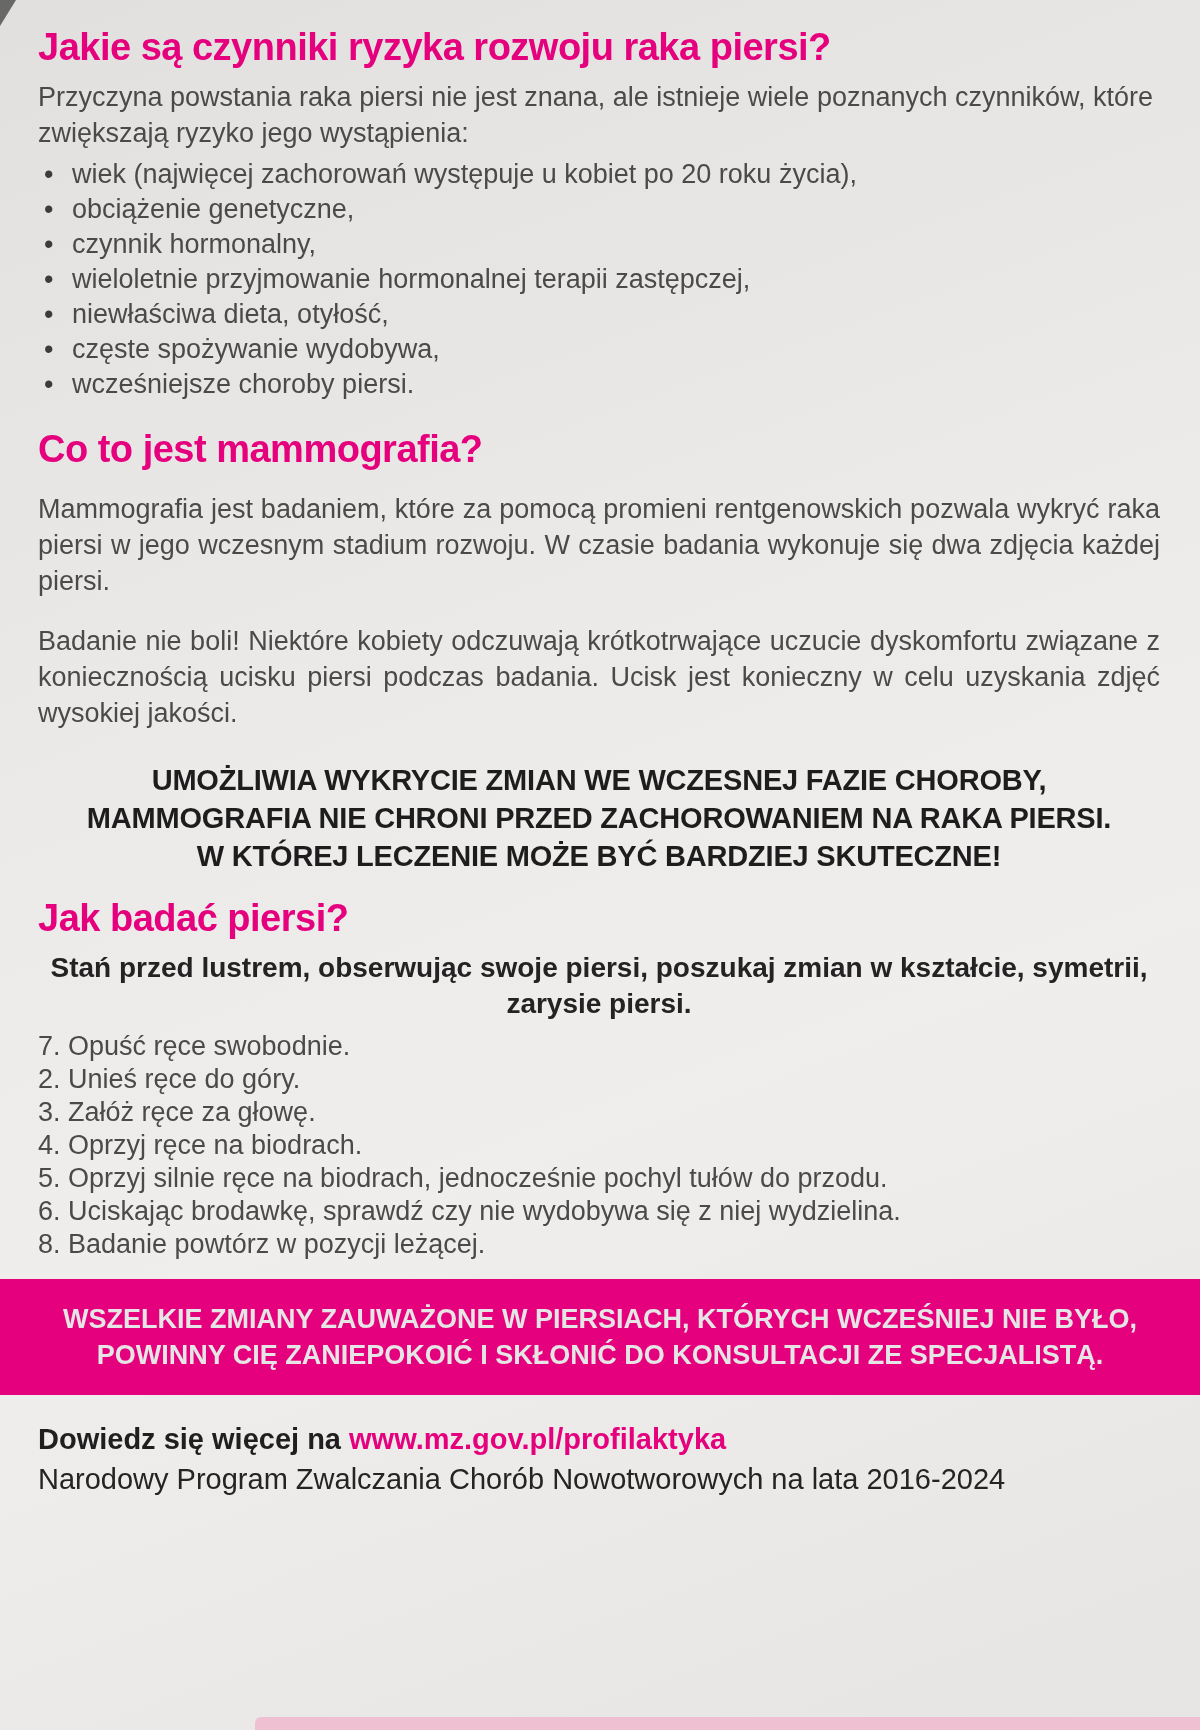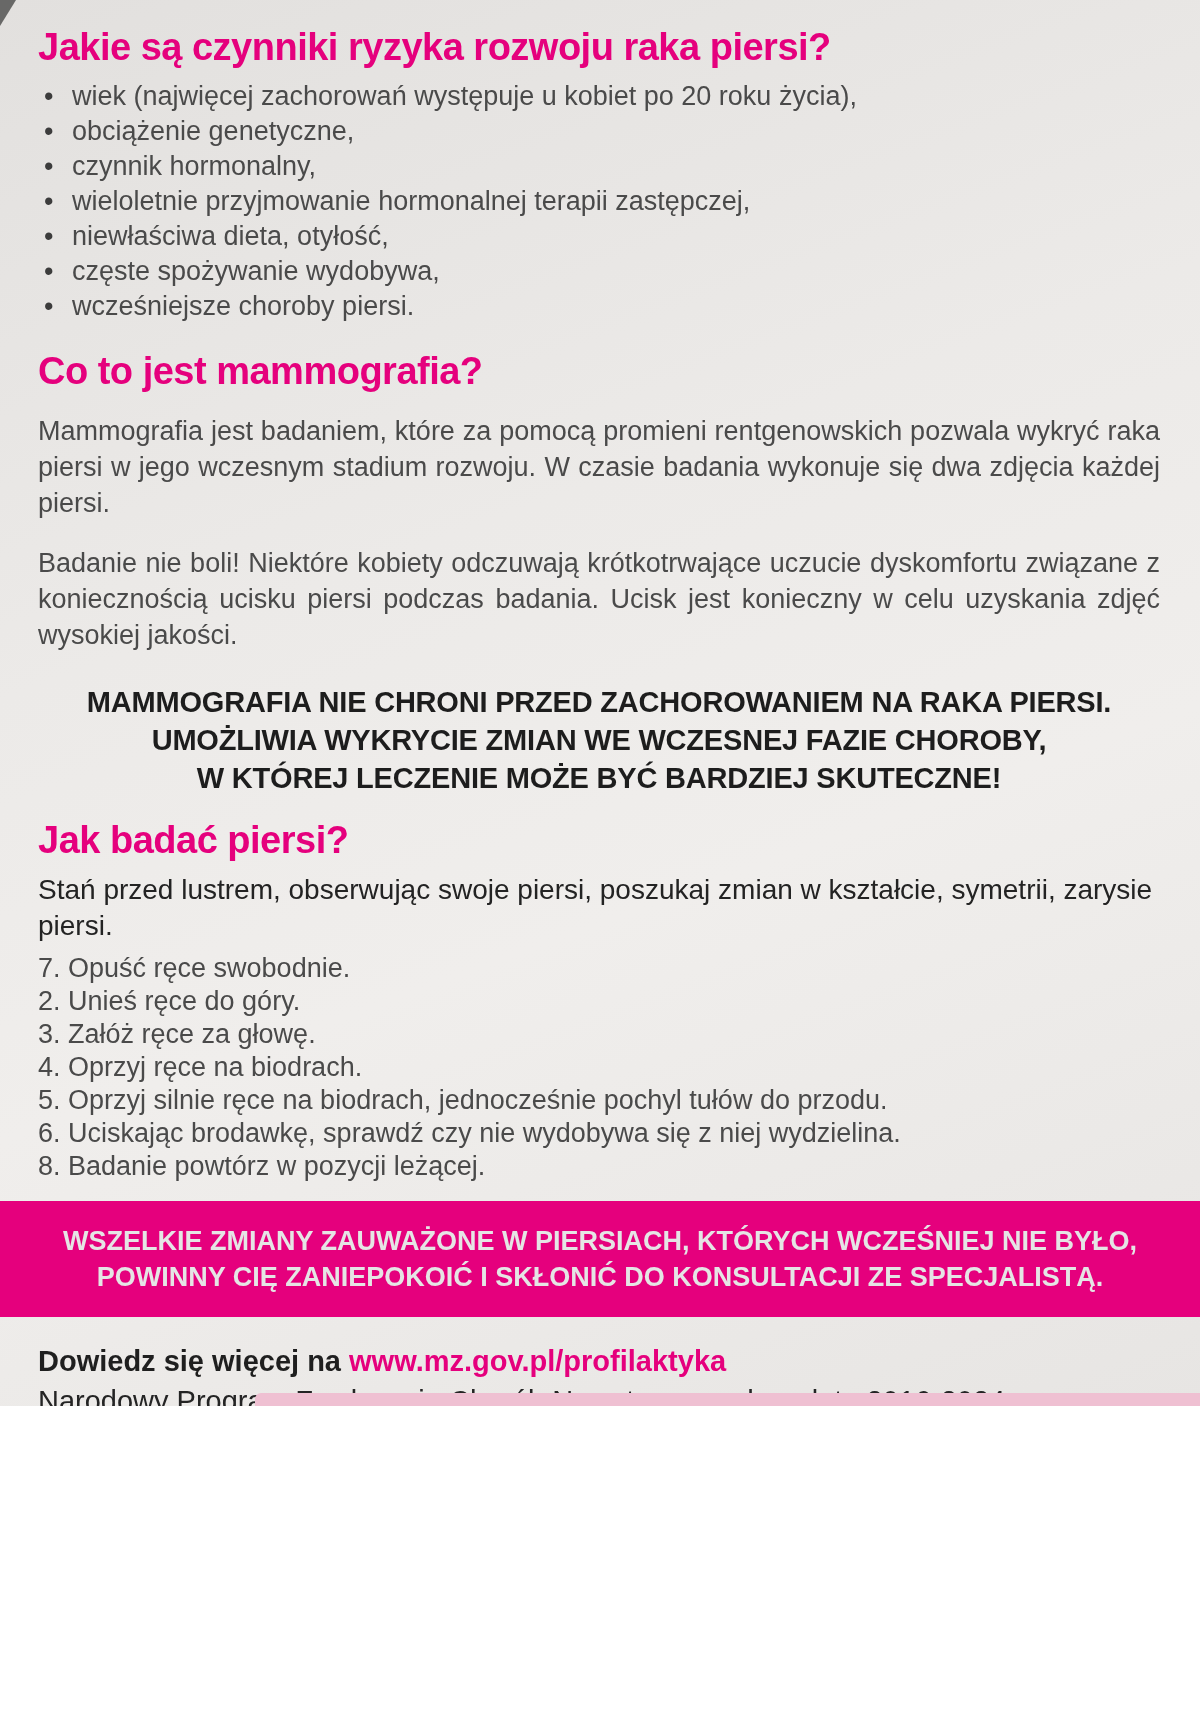--- a/index.html
+++ b/index.html
@@ -1,19 +1,19 @@
 <!DOCTYPE html>
 <html lang="pl"><head>
 <meta charset="utf-8">
 <style>
   html,body{margin:0;padding:0;}
   body{font-family:"Liberation Sans","DejaVu Sans",sans-serif;}
   .page{
     position:relative;
-    width:1200px;height:1406px;
+    width:1200px;height:1730px;
     background:linear-gradient(160deg,#e2e0de 0%,#eceae8 38%,#f0eeec 62%,#e7e5e3 100%);
     overflow:hidden;
     color:#3c3c3c;
   }
   
   .corner-artifact{
     position:absolute;top:0;left:0;
     width:0;height:0;
     border-top:26px solid #4a4a48;
     border-right:16px solid transparent;
@@ -55,23 +55,24 @@
     text-align:center;
     color:#1d1d1d;
     font-weight:700;
     font-size:29px;
     line-height:38px;
     letter-spacing:-0.2px;
   }
   .lead{
     font-size:28px;
     line-height:36px;
-    font-weight:400;
+    font-weight:700;
     color:#232323;
     margin:6px 0 8px 0;
+    text-align:center;
   }
   .step-list{margin-top:2px;}
   .step-row{
     font-size:27px;
     line-height:33px;
     color:#4a4a4a;
     padding-left:38px;
     text-indent:-38px;
   }
   .banner{
@@ -106,20 +107,21 @@
 </head>
 <body>
 
 <div class="page">
   <div class="corner-artifact"></div>
 
   <div class="content">
 
     <section>
       <h2 class="section-title">Jakie są czynniki ryzyka rozwoju raka piersi?</h2>
+      <p class="para">Przyczyna powstania raka piersi nie jest znana, ale istnieje wiele poznanych czynników, które zwiększają ryzyko jego wystąpienia:</p>
       <div class="bullet-list">
         <div class="bullet-row">
           <span class="bullet-dot">•</span>
           <span>wiek (najwięcej zachorowań występuje u kobiet po 20 roku życia),</span>
         </div>
         <div class="bullet-row">
           <span class="bullet-dot">•</span>
           <span>obciążenie genetyczne,</span>
         </div>
         <div class="bullet-row">
@@ -149,22 +151,22 @@
 
     <section>
       <h2 class="section-title">Co to jest mammografia?</h2>
       <div class="gap-sm"></div>
       <p class="para justify">Mammografia jest badaniem, które za pomocą promieni rentgenowskich pozwala wykryć raka piersi w jego wczesnym stadium rozwoju. W czasie badania wykonuje się dwa zdjęcia każdej piersi.</p>
       <div class="gap-md"></div>
       <p class="para justify">Badanie nie boli! Niektóre kobiety odczuwają krótkotrwające uczucie dyskomfortu związane z koniecznością ucisku piersi podczas badania. Ucisk jest konieczny w celu uzyskania zdjęć wysokiej jakości.</p>
     </section>
 
     <div class="callout">
+      <div>UMOŻLIWIA WYKRYCIE ZMIAN WE WCZESNEJ FAZIE CHOROBY,</div>
       <div>MAMMOGRAFIA NIE CHRONI PRZED ZACHOROWANIEM NA RAKA PIERSI.</div>
-      <div>UMOŻLIWIA WYKRYCIE ZMIAN WE WCZESNEJ FAZIE CHOROBY,</div>
       <div>W KTÓREJ LECZENIE MOŻE BYĆ BARDZIEJ SKUTECZNE!</div>
     </div>
 
     <div class="gap-md"></div>
 
     <section>
       <h2 class="section-title">Jak badać piersi?</h2>
       <p class="lead">Stań przed lustrem, obserwując swoje piersi, poszukaj zmian w kształcie, symetrii, zarysie piersi.</p>
       <div class="step-list">
         <div class="step-row">7. Opuść ręce swobodnie.</div>

